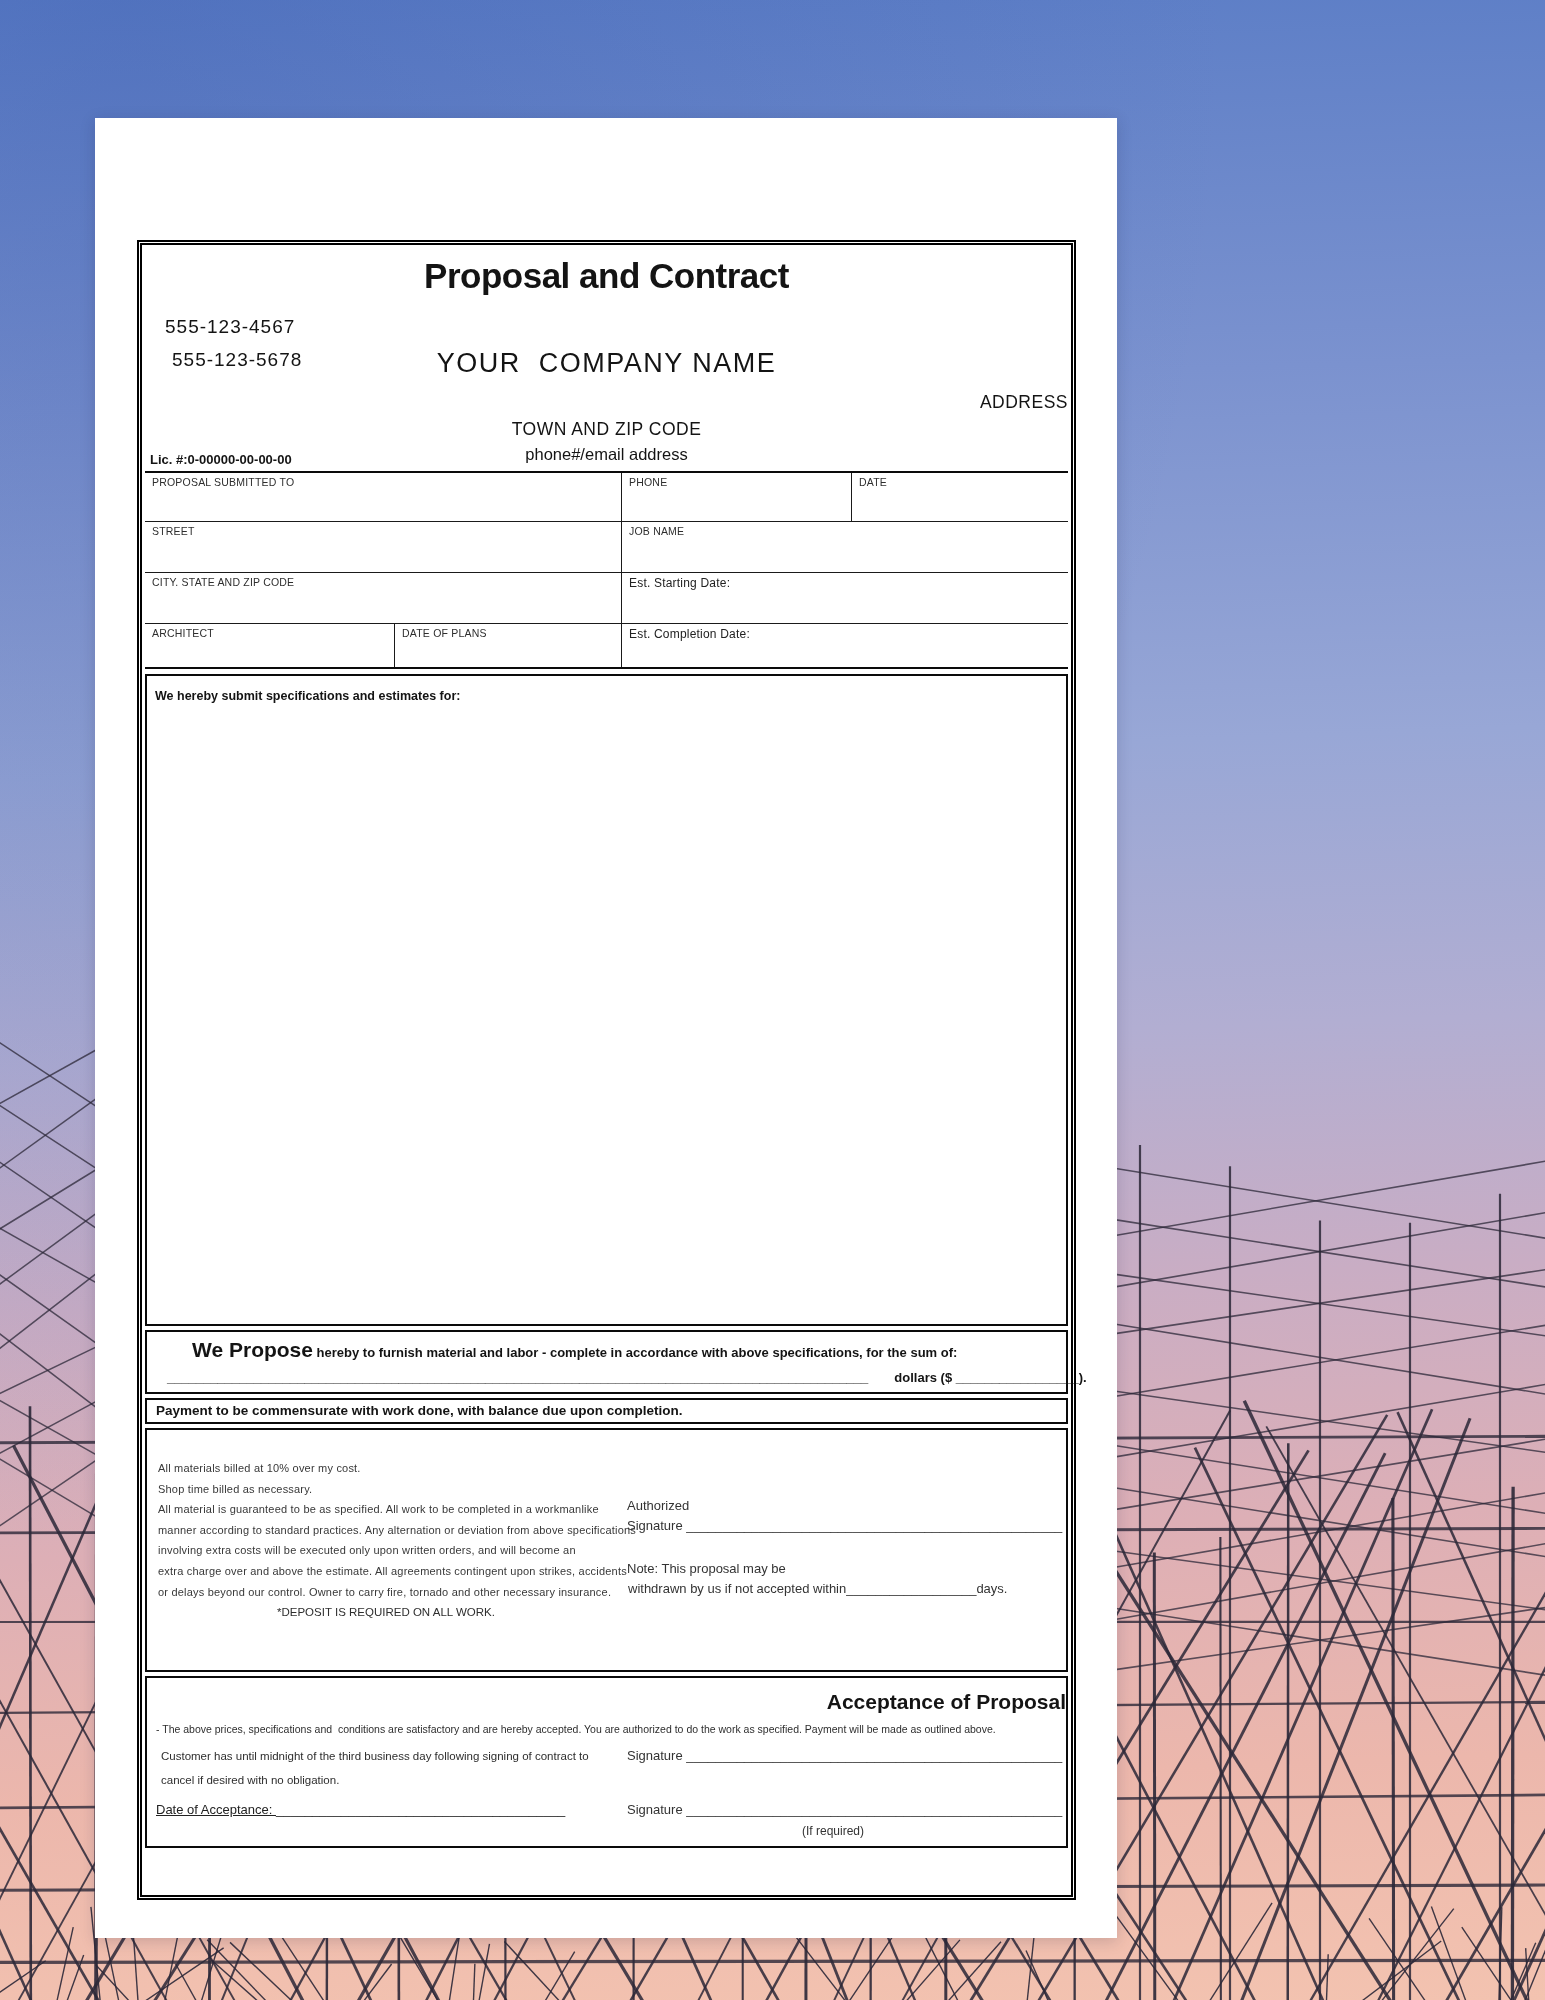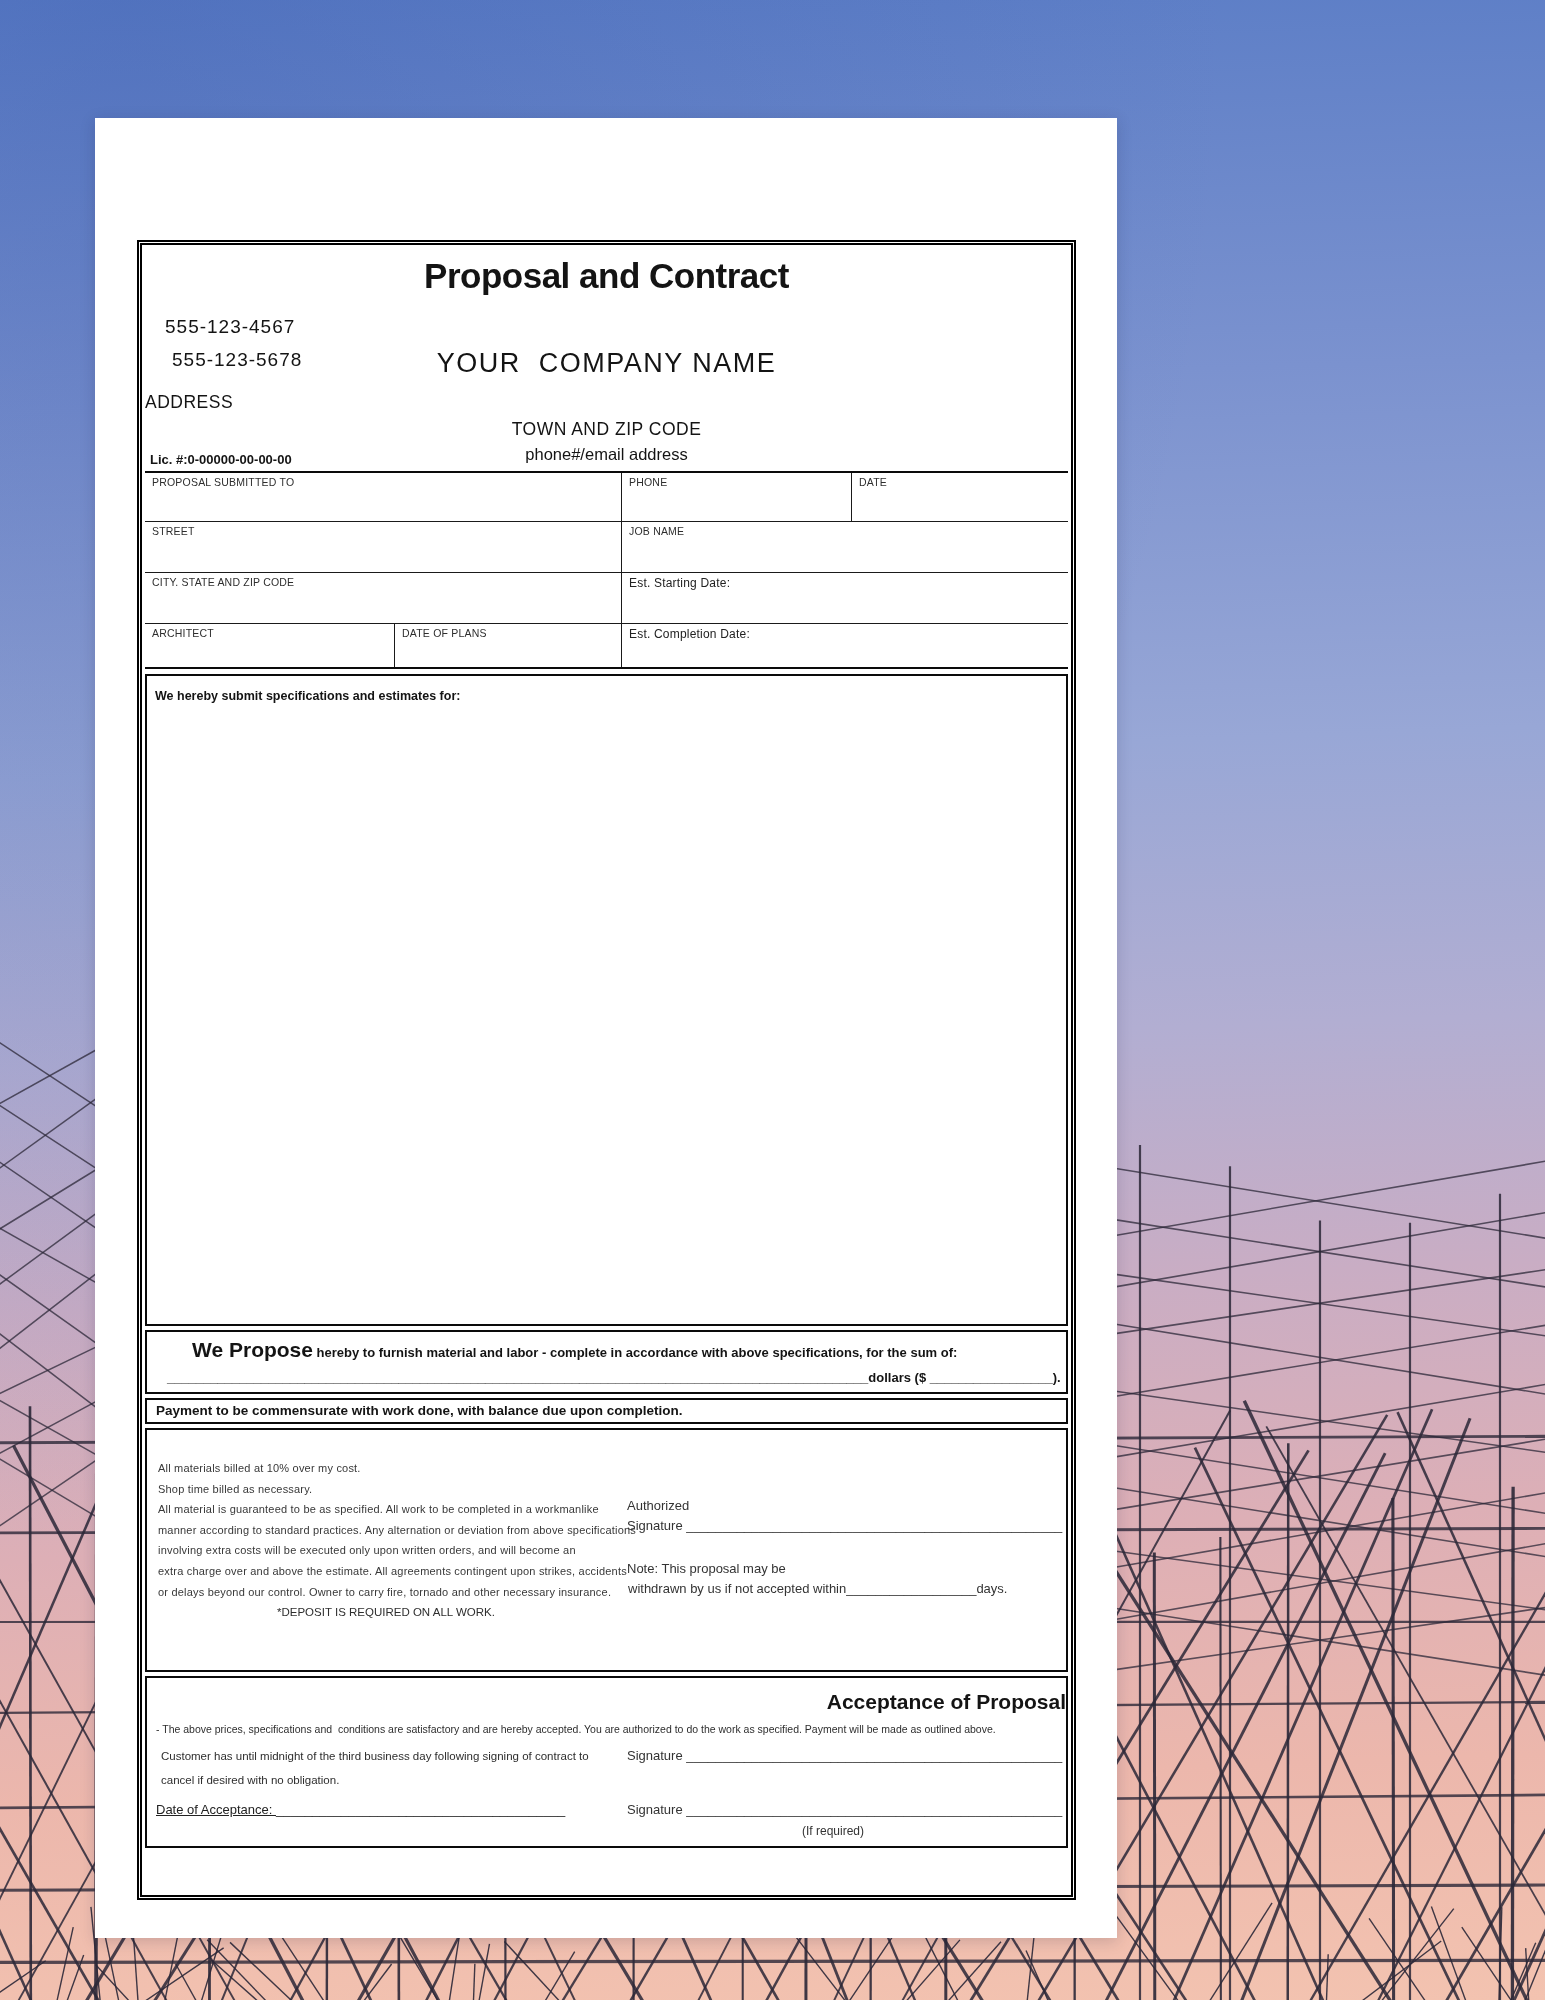--- a/index.html
+++ b/index.html
@@ -23,21 +23,21 @@
   .sec{position:relative; box-sizing:border-box;}
   .sec.bordered{border:2px solid #0a0a0a;}
   
   .sec-head{height:423px;}
   .doc-title{position:absolute;top:8px;left:0;width:100%;text-align:center;
     font-size:35px;font-weight:bold;letter-spacing:-.5px;}
   .phones{position:absolute;left:20px;top:62px;font-size:19px;letter-spacing:1px;line-height:33px;}
   .phones .p2{padding-left:7px;}
   .company{position:absolute;top:100px;left:0;width:100%;text-align:center;
     font-size:27px;letter-spacing:1.5px;white-space:pre;}
-  .addr1{position:absolute;top:144px;left:0;width:100%;text-align:left;font-size:17.5px;letter-spacing:.5px;}
+  .addr1{position:absolute;top:144px;left:0;width:100%;text-align:right;font-size:17.5px;letter-spacing:.5px;}
   .addr2{position:absolute;top:171px;left:0;width:100%;text-align:center;font-size:17.5px;letter-spacing:.5px;}
   .addr3{position:absolute;top:197px;left:0;width:100%;text-align:center;font-size:16.5px;}
   .lic{position:absolute;left:5px;top:204px;font-size:13px;font-weight:bold;}
   
   .info-table{
     position:absolute;left:0;top:223px;width:923px;
     display:grid;grid-template-columns:250px 227px 230px 216px;
     grid-template-rows:49px 51px 51px 43px;
     border-top:2px solid #0a0a0a;border-bottom:2px solid #0a0a0a;
   }
@@ -302,21 +302,21 @@
 
       <div class="sec bordered sec-specs">
         <div class="specs-label">We hereby submit specifications and estimates for:</div>
       </div>
 
       <div class="sec bordered sec-propose">
         <div class="propose-line1">
           <span class="propose-lead">We Propose</span><span class="propose-body"> hereby to furnish material and labor - complete in accordance with above specifications, for the sum of:</span>
         </div>
         <div class="propose-line2">
-          <span class="blank">_________________________________________________________________________________________________</span><span style="white-space:pre;">dollars ($ </span><span class="blank">_________________</span><span>).</span>
+          <span class="blank">_________________________________________________________________________________________________</span><span style="white-space:pre;margin-left:26px;">dollars ($ </span><span class="blank">_________________</span><span>).</span>
         </div>
       </div>
 
       <div class="sec bordered sec-payment">
         <div class="payment-text">Payment to be commensurate with work done, with balance due upon completion.</div>
       </div>
 
       <div class="sec bordered sec-terms">
         <div class="terms-left">
           <div>All materials billed at 10% over my cost.</div>

